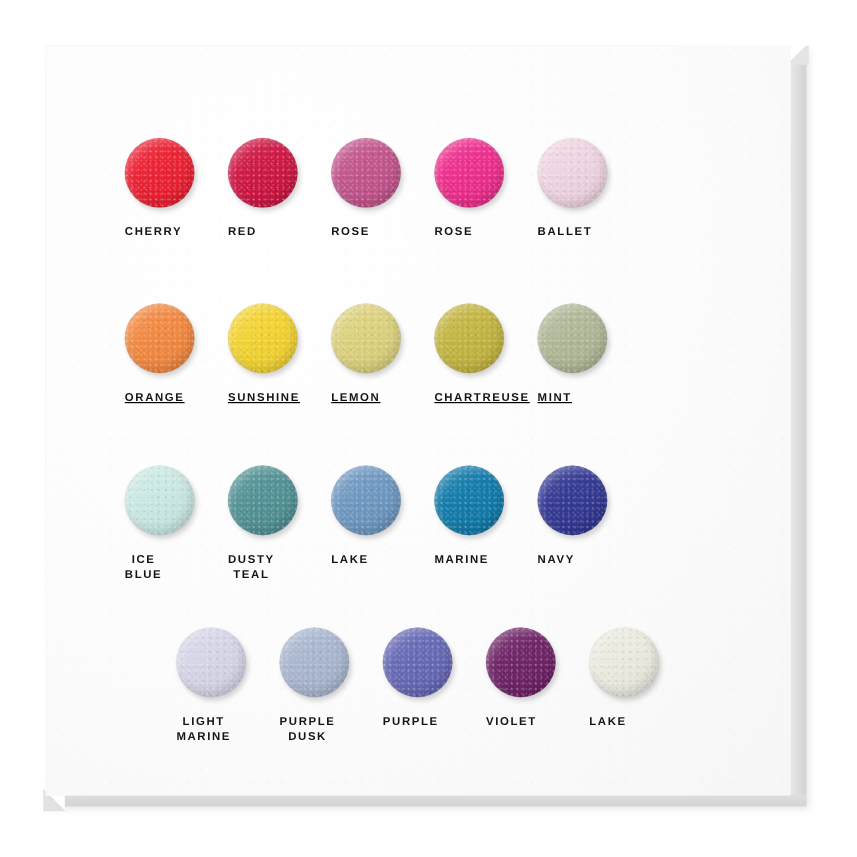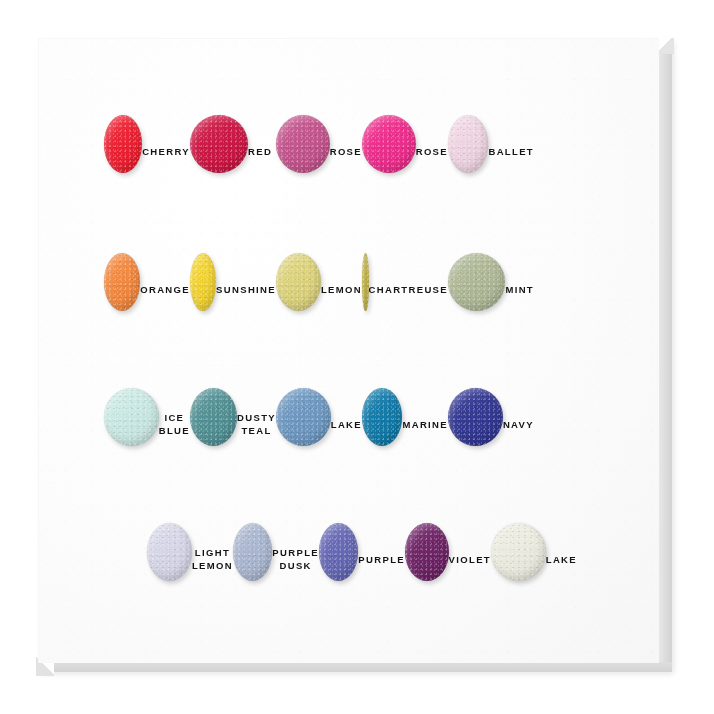--- a/index.html
+++ b/index.html
@@ -51,21 +51,21 @@
       radial-gradient(circle at 62% 48%, rgba(0,0,0,0.012) 0 1px, transparent 1px),
       radial-gradient(circle at 83% 77%, rgba(0,0,0,0.012) 0 1px, transparent 1px);
     background-size:13px 13px, 17px 17px, 11px 11px;
     pointer-events:none;
   }
 
   
   .row{position:absolute;display:flex;}
   .cell{
     width:86px;
-    display:flex;flex-direction:row;align-items:center;
+    display:flex;flex-direction:column;align-items:flex-start;
   }
   .chip-wrap{
     position:relative;width:58px;height:58px;
   }
   .chip{
     position:absolute;inset:0;
     border-radius:50%;
     box-shadow:
        2px 3px 4px rgba(0,0,0,0.17),
        0 0 0 0.5px rgba(0,0,0,0.05),
@@ -138,21 +138,21 @@
         </div>
         <div class="label">ROSE</div>
       </div>
       <div class="cell">
         <div class="chip-wrap">
           <div class="chip" style="background: rgb(239, 212, 226);"></div>
         </div>
         <div class="label">BALLET</div>
       </div>
     </div>
-  <div class="row" id="row-1" style="left:104px;top:253px;">
+  <div class="row" id="row-1" style="left:104px;top:253px;text-decoration:underline;">
       <div class="cell">
         <div class="chip-wrap">
           <div class="chip" style="background: rgb(242, 134, 60);"></div>
         </div>
         <div class="label">ORANGE</div>
       </div>
       <div class="cell">
         <div class="chip-wrap">
           <div class="chip" style="background: rgb(242, 210, 46);"></div>
         </div>
@@ -210,21 +210,21 @@
         </div>
         <div class="label">NAVY</div>
       </div>
     </div>
   <div class="row" id="row-3" style="left:147px;top:523px;">
       <div class="cell">
         <div class="chip-wrap">
           <div class="chip" style="background: rgb(213, 213, 232);"></div>
         </div>
         <div class="label">LIGHT
-LEMON</div>
+MARINE</div>
       </div>
       <div class="cell">
         <div class="chip-wrap">
           <div class="chip" style="background: rgb(168, 181, 207);"></div>
         </div>
         <div class="label">PURPLE
 DUSK</div>
       </div>
       <div class="cell">
         <div class="chip-wrap">

